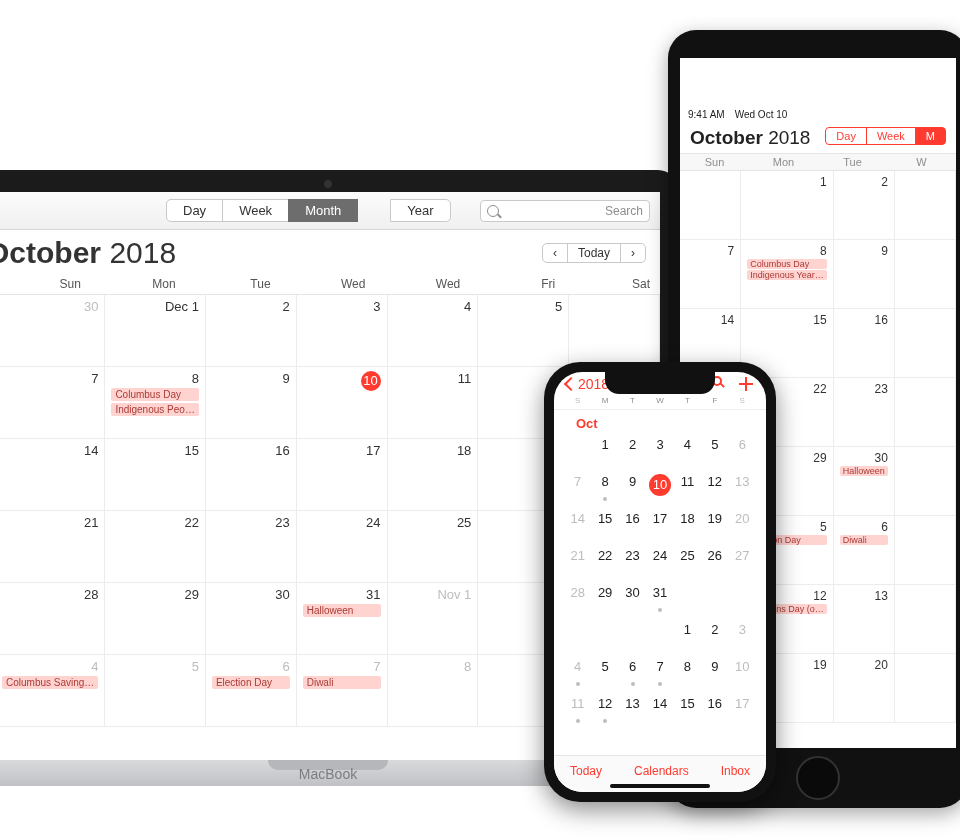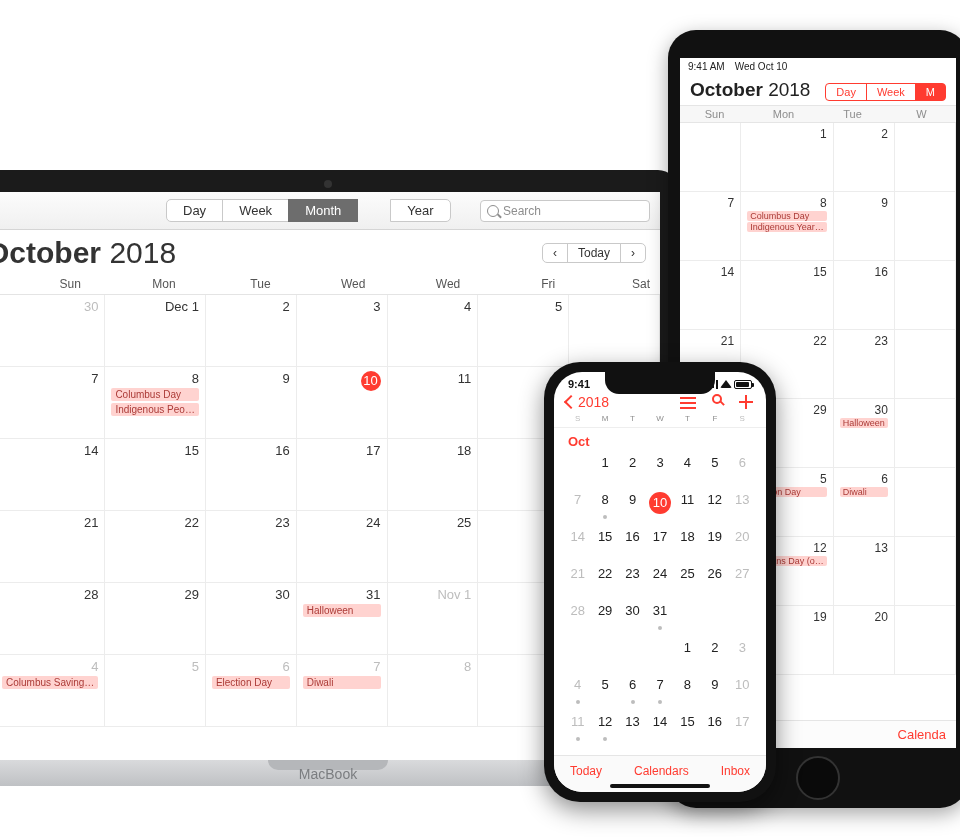--- a/index.html
+++ b/index.html
@@ -14,21 +14,21 @@
   .macbook-notch { width:120px; height:10px; background:#b5b7ba; border-radius:0 0 10px 10px; position:absolute; left:50%; top:0; transform:translateX(-50%); }
   .macbook-base-label { position:absolute; left:50%; bottom:4px; transform:translateX(-50%); color:#7b7d80; font-size:14px; }
 
   
   .mac-toolbar { height: 38px; background: linear-gradient(#fcfcfc,#f0f0f0); border-bottom:1px solid #d5d5d5; display:flex; align-items:center; padding:0 10px; }
   .mac-seg { display:flex; margin-left: 160px; }
   .mac-seg-btn { font-size:13px; padding:3px 16px; background:#fff; border:1px solid #c9c9c9; margin-left:-1px; color:#333; cursor:pointer;}
   .mac-seg-btn:first-child { border-radius:5px 0 0 5px; margin-left:0;}
   .mac-seg-btn:last-child { border-radius:0 5px 5px 0;margin-left:32px;}
   .mac-seg-btn.selected { background:#6d6d6d; color:#fff; border-color:#6d6d6d;}
-  .mac-search { margin-left:auto; width:170px; height:22px; background:#fff; border:1px solid #c9c9c9; border-radius:4px; display:flex; align-items:center; padding:0 6px; gap:4px;}
+  .mac-search { margin-left:auto; width:170px; height:22px; background:#fff; border:1px solid #c9c9c9; border-radius:4px; display:flex; align-items:center; padding:0 6px; gap:12px;justify-content:space-between;}
   .mac-search-ico { width:12px; height:12px; border:1.5px solid #8e8e8e; border-radius:50%; position:relative; }
   .mac-search-ico::after { content:""; position:absolute; width:5px; height:1.5px; background:#8e8e8e; transform:rotate(45deg); right:-4px; bottom:-1px;}
   .mac-search-ph { font-size:12px; color:#8e8e8e; }
 
   .mac-month-row { display:flex; align-items:center; padding:6px 14px 4px 0; }
   .mac-title { font-size:30px; font-weight:300; color:#333; margin-left:-10px;}
   .mac-title b { font-weight:600;}
   .mac-nav { margin-left:auto; display:flex; }
   .mac-nav-btn { font-size:12px; padding:2px 10px; background:#fff; border:1px solid #c9c9c9; color:#333; cursor:pointer; margin-left:-1px;}
   .mac-nav-btn:first-child { border-radius:5px 0 0 5px; margin-left:0;}
@@ -41,22 +41,22 @@
   .mac-date { text-align:right; color:#333; }
   .mac-date.faded { color:#bdbdbd; }
   .mac-date.today span { display:inline-block; background:#ff3b30; color:#fff; border-radius:50%; width:20px; height:20px; line-height:20px; text-align:center; }
   .mac-evt { background:#ffd3d0; color:#ac3b37; font-size:10px; padding:1px 4px; border-radius:2px; margin-top:2px; white-space:nowrap; overflow:hidden; text-overflow:ellipsis;}
 
   
   .ipad { position:absolute; right:-8px; top:30px; width:300px; }
   .ipad-bezel { background:#111; border-radius:28px; padding:28px 12px 60px 12px; box-shadow:0 6px 20px rgba(0,0,0,.35);}
   .ipad-screen { background:#fff; height:690px; overflow:hidden; position:relative; }
   .ipad-home { width:44px; height:44px; border:2px solid #333; border-radius:50%; position:absolute; bottom:8px; left:50%; transform:translateX(-50%); background:#0a0a0a;}
-  .ipad-status { font-size:10px; color:#222; padding:3px 8px; display:flex; gap:10px;}
-  .ipad-head { display:flex; align-items:flex-end; padding:4px 10px; }
+  .ipad-status { font-size:10px; color:#222; padding:3px 8px; display:flex; gap:10px;margin-top:48px;}
+  .ipad-head { display:flex; align-items:flex-start; padding:4px 10px; }
   .ipad-title { font-size:19px; font-weight:300; color:#222; }
   .ipad-title b { font-weight:700; }
   .ipad-seg { margin-left:auto; display:flex;}
   .ipad-seg-btn { font-size:11px; color:#ff3b30; border:1px solid #ff3b30; padding:2px 10px; margin-left:-1px; cursor:pointer;}
   .ipad-seg-btn:first-child { border-radius:4px 0 0 4px; margin-left:0;}
   .ipad-seg-btn:last-child { border-radius:0 4px 4px 0;}
   .ipad-seg-btn.selected { background:#ff3b30; color:#fff;}
 
   .ipad-dow { display:grid; grid-template-columns:repeat(4,1fr); background:#f7f7f7; border-top:1px solid #e5e5e5; border-bottom:1px solid #e5e5e5; }
   .ipad-dow-cell { font-size:11px; color:#8e8e8e; text-align:center; padding:2px 0;}
@@ -91,21 +91,21 @@
   .ico-list span{position:absolute;left:0;right:0;top:13px;height:2px;background:#ff3b30;}
   .ico-search{width:10px;height:10px;border:2px solid #ff3b30;border-radius:50%;}
   .ico-search::after{content:"";position:absolute;width:6px;height:2px;background:#ff3b30;transform:rotate(45deg);right:-5px;bottom:-2px;}
   .ico-plus::before,.ico-plus::after{content:"";position:absolute;background:#ff3b30;}
   .ico-plus::before{left:7px;top:1px;width:2px;height:14px;}
   .ico-plus::after{top:7px;left:1px;height:2px;width:14px;}
 
   .iphone-dow { display:grid; grid-template-columns:repeat(7,1fr); padding:0 10px;}
   .iphone-dow-cell { font-size:8px; color:#8e8e8e; text-align:center; text-transform:uppercase;}
   .iphone-dow-cell.weekend{color:#bdbdbd;}
-  .iphone-month-label { font-size:13px; font-weight:700; color:#ff3b30; padding:6px 0 2px 14px; border-top:1px solid #eee; margin-top:4px;}
+  .iphone-month-label { font-size:13px; font-weight:700; color:#ff3b30; padding:6px 0 2px 22px; border-top:1px solid #eee; margin-top:4px;}
   .iphone-month-label.later { color:#222;}
   .iphone-rows { display:grid; grid-template-columns:repeat(7,1fr); padding:0 10px;}
   .iphone-day { height:37px; text-align:center; font-size:13px; color:#222; padding-top:4px; position:relative;}
   .iphone-day.weekend{color:#bdbdbd;}
   .iphone-day .dot { width:4px; height:4px; background:#bdbdbd; border-radius:50%; position:absolute; bottom:6px; left:50%; transform:translateX(-50%);}
   .iphone-day.today span { display:inline-block; background:#ff3b30; color:#fff; border-radius:50%; width:22px; height:22px; line-height:22px;}
 
   .iphone-tabbar { position:absolute; bottom:0; left:0; right:0; border-top:1px solid #e5e5e5; background:#fafafa; display:flex; justify-content:space-between; padding:8px 16px 14px; }
   .iphone-tab { font-size:12px; color:#ff3b30; cursor:pointer;}
   .iphone-home-ind { position:absolute; bottom:4px; left:50%; transform:translateX(-50%); width:100px; height:4px; background:#111; border-radius:3px;}
@@ -406,43 +406,29 @@
           <div class="ipad-cell">
             <div class="ipad-date">19</div>
           </div>
           <div class="ipad-cell">
             <div class="ipad-date">20</div>
           </div>
           <div class="ipad-cell">
             <div class="ipad-date"></div>
           </div>
         </div>
-      <div class="ipad-foot">
-        <span class="ipad-foot-link">Calenda</span>
-      </div>
     </div>
     <div class="ipad-home"></div>
   </div>
 </div>
 
 <div class="iphone">
   <div class="iphone-bezel">
     <div class="iphone-screen">
       <div class="iphone-notch"></div>
-      <div class="iphone-status">
-        <span>9:41</span>
-        <span class="iphone-sig">
-          <span class="iph-bar iph-b1"></span>
-          <span class="iph-bar iph-b2"></span>
-          <span class="iph-bar iph-b3"></span>
-          <span class="iph-bar iph-b4"></span>
-          <span class="iph-wifi"></span>
-          <span class="iph-batt"></span>
-        </span>
-      </div>
       <div class="iphone-nav">
         <span class="iphone-back">2018</span>
         <div class="iphone-nav-right">
           <span class="iphone-ico ico-list">
               <span></span>
             </span>
           <span class="iphone-ico ico-search"></span>
           <span class="iphone-ico ico-plus"></span>
         </div>
       </div>

